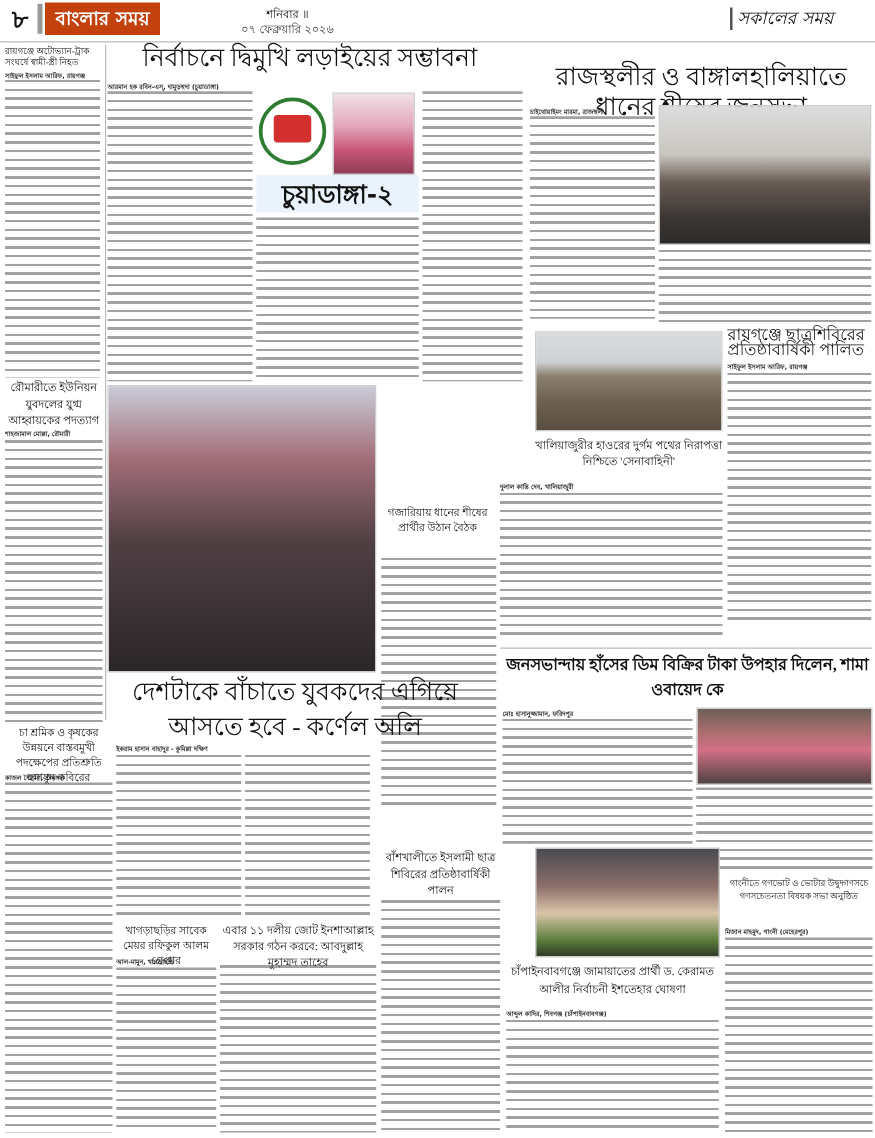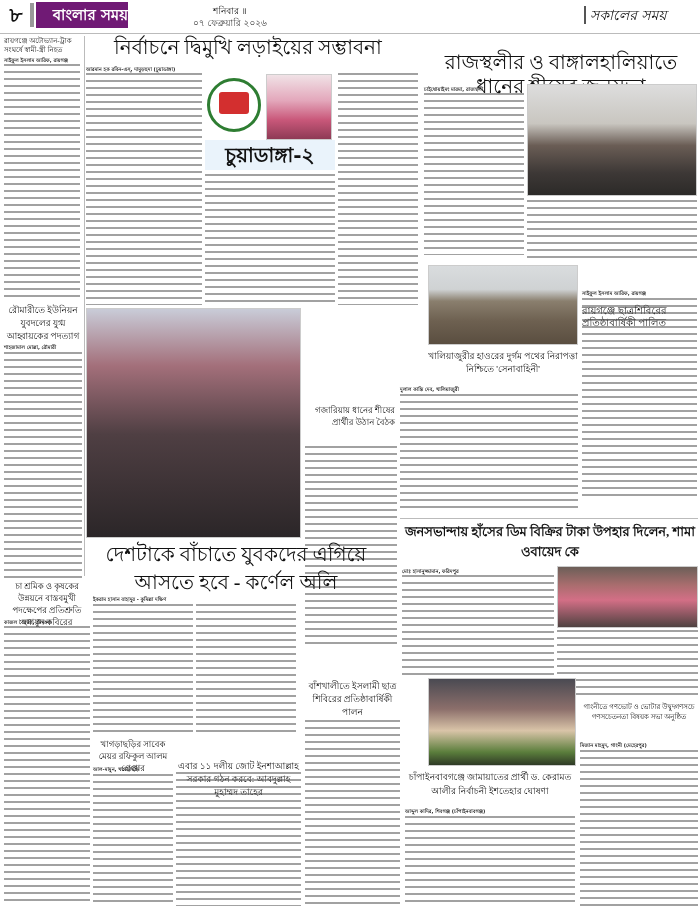--- a/index.html
+++ b/index.html
@@ -2,21 +2,21 @@
 <html><head>
 <meta charset="utf-8">
 <style>
   * { box-sizing: border-box; margin: 0; padding: 0; }
   html, body { width: 700px; height: 910px; background: #fff; overflow: hidden; }
   body { font-family: "DejaVu Sans", sans-serif; color: #111; position: relative; }
   .abs { position: absolute; }
   .masthead { left: 0; top: 0; width: 700px; height: 34px; border-bottom: 1px solid #bbb; background: #fff; }
   .page-num { left: 4px; top: 2px; width: 24px; height: 26px; font-size: 20px; font-weight: bold; line-height: 26px; text-align: center; color: #111; }
   .sec-bar { left: 30px; top: 3px; width: 4px; height: 24px; background: #999; }
-  .section-tag { left: 36px; top: 2px; width: 92px; height: 26px; background: #701a75; color: #fff; font-size: 15px; font-weight: bold; line-height: 26px; text-align: right; }
+  .section-tag { left: 36px; top: 2px; width: 92px; height: 26px; background: #c2410c; color: #fff; font-size: 15px; font-weight: bold; line-height: 26px; text-align: center; }
   .date-day { left: 150px; top: 4px; width: 160px; font-size: 9px; text-align: center; }
   .date-full { left: 150px; top: 16px; width: 160px; font-size: 9px; text-align: center; color: #333; }
   .brand-bar { left: 584px; top: 6px; width: 2px; height: 18px; background: #555; }
   .brand { left: 590px; top: 4px; width: 108px; height: 22px; font-size: 14px; font-weight: normal; font-style: italic; line-height: 22px; color: #111; text-align: left; }
 
   .headline { font-family: Liberation Serif, serif; color: #111; line-height: 1.15; }
   .hl-xl { font-size: 20px; margin-left: 28px; }
   .hl-l { font-size: 20px; }
   .byline { font-size: 6px; font-weight: bold; color: #222; }
   .fill-lines { background: repeating-linear-gradient(to bottom, #555 0px, #555 2px, transparent 2px, transparent 7px); opacity: .55; }
@@ -69,47 +69,47 @@
 </div>
 <div class="abs photo ph-candidate" style="left:266px;top:74px;width:66px;height:66px;background:linear-gradient(180deg,#f0e2e6 0%,#e3a7bb 40%,#c9587a 70%,#8e3a55 100%);"></div>
 
 <div class="abs constituency-box" style="left:205px;top:140px;width:130px;height:30px;font-weight:bold;">
   <div class="constituency">চুয়াডাঙ্গা-২</div>
 </div>
 <div class="abs fill-lines" style="left:205px;top:174px;width:130px;height:131px;"></div>
 <div class="abs fill-lines" style="left:338px;top:73px;width:80px;height:232px;"></div>
 
 <div class="abs photo ph-stage" style="left:86px;top:308px;width:215px;height:230px;"></div>
-<div class="abs headline" style="left:305px;top:404px;width:90px;font-size:8.5px;line-height:12px;text-align:right;">গজারিয়ায় ধানের শীষের প্রার্থীর উঠান বৈঠক</div>
+<div class="abs headline" style="left:305px;top:404px;width:90px;font-size:8.5px;line-height:12px;text-align:center;">গজারিয়ায় ধানের শীষের প্রার্থীর উঠান বৈঠক</div>
 <div class="abs fill-lines" style="left:305px;top:446px;width:92px;height:200px;"></div>
 
 <div class="abs headline hl-l" style="left:86px;top:540px;width:300px;text-align:center;line-height:28px;">দেশটাকে বাঁচাতে যুবকদের এগিয়ে আসতে হবে - কর্ণেল অলি</div>
 <div class="abs byline" style="left:93px;top:596px;width:110px;font-size:5px;">ইকরাম হাসান বাহাদুর - কুমিল্লা দক্ষিণ</div>
 <div class="abs fill-lines" style="left:93px;top:604px;width:100px;height:128px;"></div>
 <div class="abs fill-lines" style="left:196px;top:604px;width:100px;height:128px;"></div>
 
 <div class="abs headline" style="left:305px;top:680px;width:95px;font-size:9px;line-height:13px;text-align:center;">বাঁশখালীতে ইসলামী ছাত্র শিবিরের প্রতিষ্ঠাবার্ষিকী পালন</div>
 <div class="abs fill-lines" style="left:305px;top:720px;width:95px;height:186px;"></div>
 
 <div class="abs headline" style="left:93px;top:738px;width:80px;font-size:8.5px;line-height:12px;text-align:center;">খাগড়াছড়ির সাবেক মেয়র রফিকুল আলম গ্রেপ্তার</div>
 <div class="abs byline" style="left:93px;top:766px;width:80px;font-size:5px;">আল-মামুন, খাগড়াছড়ি</div>
 <div class="abs fill-lines" style="left:93px;top:774px;width:80px;height:132px;"></div>
 
-<div class="abs headline" style="left:176px;top:760px;width:125px;font-size:9px;line-height:13px;text-align:center;">এবার ১১ দলীয় জোট ইনশাআল্লাহ সরকার গঠন করবে: আবদুল্লাহ মুহাম্মদ তাহের</div>
+<div class="abs headline" style="left:176px;top:738px;width:125px;font-size:9px;line-height:13px;text-align:center;">এবার ১১ দলীয় জোট ইনশাআল্লাহ সরকার গঠন করবে: আবদুল্লাহ মুহাম্মদ তাহের</div>
 <div class="abs fill-lines" style="left:176px;top:772px;width:125px;height:134px;"></div>
 
 <div class="abs headline hl-l" style="left:424px;top:38px;width:274px;text-align:center;line-height:24px;margin-top:12px;">রাজস্থলীর ও বাঙ্গালহালিয়াতে ধানের শীষের জনসভা</div>
 <div class="abs byline" style="left:424px;top:86px;width:100px;font-size:5px;">চাইথোয়াইমং মারমা, রাজস্থলী</div>
 <div class="abs fill-lines" style="left:424px;top:93px;width:100px;height:162px;"></div>
 <div class="abs photo ph-people" style="left:527px;top:84px;width:170px;height:112px;"></div>
 <div class="abs fill-lines" style="left:527px;top:200px;width:170px;height:60px;"></div>
 
 <div class="abs photo ph-field" style="left:428px;top:265px;width:150px;height:80px;"></div>
 
-<div class="abs headline" style="left:582px;top:262px;width:115px;font-size:10px;line-height:12px;margin-top:43px;">রায়গঞ্জে ছাত্রশিবিরের প্রতিষ্ঠাবার্ষিকী পালিত</div>
+<div class="abs headline" style="left:582px;top:262px;width:115px;font-size:13px;line-height:12px;">রায়গঞ্জে ছাত্রশিবিরের প্রতিষ্ঠাবার্ষিকী পালিত</div>
 <div class="abs byline" style="left:582px;top:290px;width:115px;font-size:5px;">সাইফুল ইসলাম আরিফ, রায়গঞ্জ</div>
 <div class="abs fill-lines" style="left:582px;top:298px;width:115px;height:200px;"></div>
 
 <div class="abs headline" style="left:428px;top:350px;width:150px;font-size:9px;line-height:13px;text-align:center;">খালিয়াজুরীর হাওরের দুর্গম পথের নিরাপত্তা নিশ্চিতে 'সেনাবাহিনী'</div>
 <div class="abs byline" style="left:400px;top:386px;width:178px;font-size:5px;">দুলাল কান্তি দেব, খালিয়াজুরী</div>
 <div class="abs fill-lines" style="left:400px;top:394px;width:178px;height:118px;"></div>
 
 <div class="abs rule" style="left:400px;top:518px;width:298px;height:1px;"></div>
 
 <div class="abs headline" style="left:402px;top:522px;width:296px;font-size:13px;line-height:20px;text-align:center;font-weight:bold;">জনসভান্দায় হাঁসের ডিম বিক্রির টাকা উপহার দিলেন, শামা ওবায়েদ কে</div>

